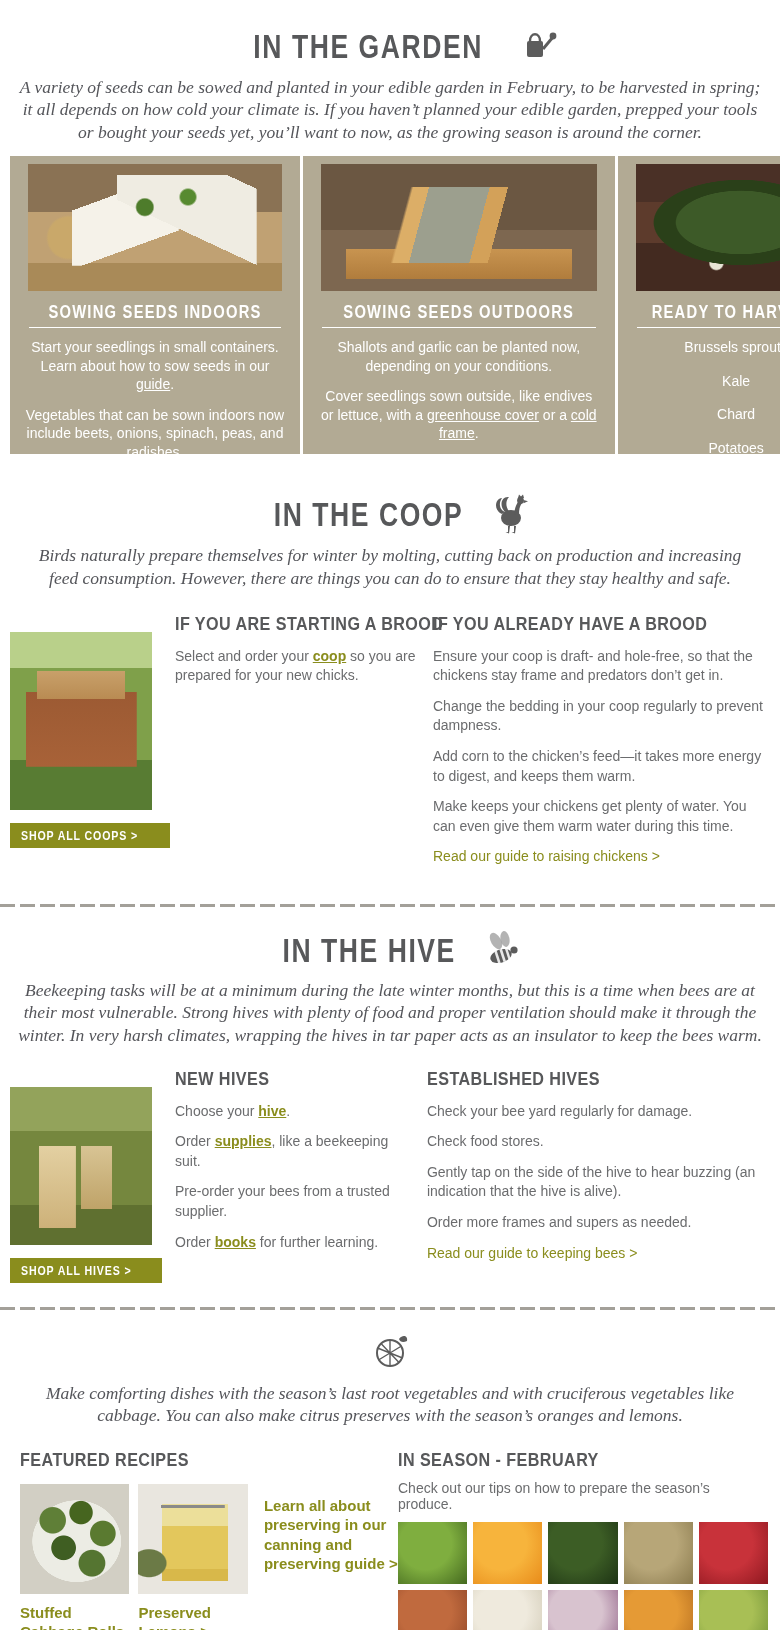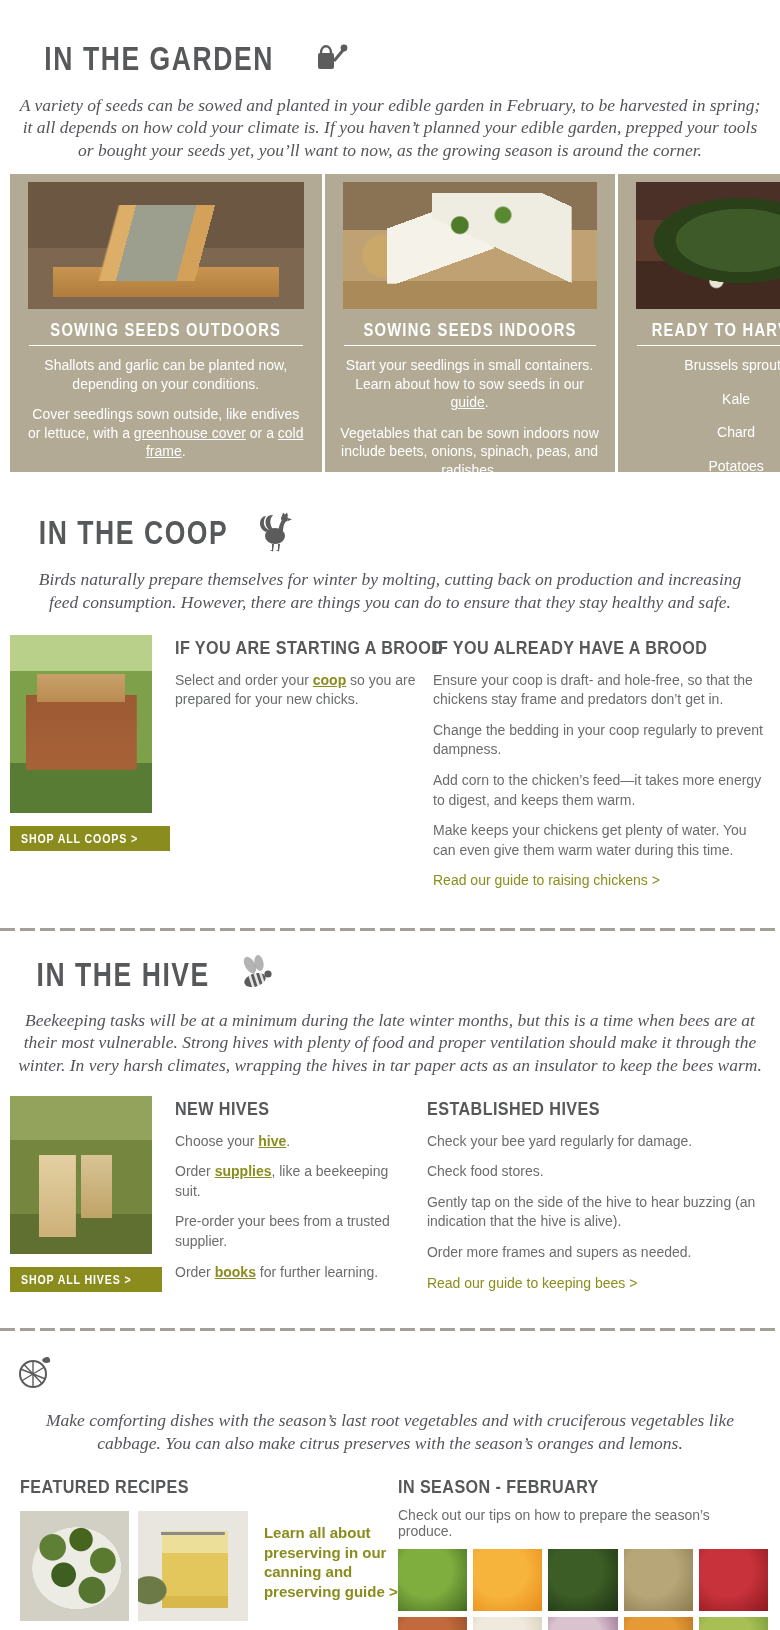--- a/index.html
+++ b/index.html
@@ -3,21 +3,21 @@
 <meta charset="utf-8">
 <style>
   :root{
     --olive:#8a8d1d; --head:#57585a; --body:#6b6c6e; --card:#b2aa94;
   }
   *{box-sizing:border-box;}
   html,body{margin:0;padding:0;}
   body{width:780px;height:1630px;overflow:hidden;background:#fff;
        font-family:"Liberation Sans",sans-serif;color:var(--body);}
   
-  .sec-head{display:flex;align-items:center;margin:12px;}
+  .sec-head{display:flex;align-items:center;justify-content:center;margin:0;}
   .sectitle{display:inline-block;transform:scaleX(.78);font-weight:700;letter-spacing:2px;
             font-size:34px;color:var(--head);white-space:nowrap;}
   .coltitle{display:inline-block;transform:scaleX(.85);transform-origin:left;font-weight:700;
             letter-spacing:.5px;font-size:19px;color:var(--head);white-space:nowrap;}
   .cardtitle{display:inline-block;transform:scaleX(.82);font-weight:700;letter-spacing:1.5px;
             font-size:18px;color:#fff;white-space:nowrap;}
   .icon{flex:0 0 auto;}
   
   .intro{font-family:"Liberation Serif",serif;font-style:italic;font-size:17.5px;color:#54555a;
          text-align:center;line-height:1.28;margin:6px auto 0;max-width:748px;}
@@ -27,21 +27,21 @@
   .card .photo{height:127px;margin:0 3px;}
   .card hr{border:none;border-top:1px solid #fff;margin:2px 4px 10px;}
   .card p{font-size:14px;line-height:1.32;margin:0 0 12px;}
   .card .harvest{font-size:14px;margin:0 0 15px;}
   .card .titlewrap{margin:11px 0 4px;}
   .lnk{text-decoration:underline;cursor:pointer;}
   .card .lnk{color:#fff;}
   .textcol .lnk{color:var(--olive);font-weight:700;}
   
   .row{display:flex;padding:0 10px;}
-  .media-col{width:155px;flex:0 0 auto;}
+  .media-col{width:155px;flex:0 0 auto;margin-top:21px;}
   .mphoto{width:142px;}
   .shop-btn{display:inline-block;background:var(--olive);color:#fff;border:none;cursor:pointer;
             padding:5px 11px;margin-top:13px;}
   .shop-btn span{display:inline-block;transform:scaleX(.85);transform-origin:left;
             font-weight:700;font-size:12.5px;letter-spacing:1px;white-space:nowrap;}
   .textcol{font-size:14px;line-height:1.4;color:var(--body);}
   .textcol p{margin:0 0 11px;}
   .textcol .titlewrap{margin:0 0 9px;}
   .col-a{width:243px;margin-left:10px;}
   .col-b{width:352px;margin-left:15px;}
@@ -112,33 +112,33 @@
         <path d="M15 19 C15 10 25 10 25 19" stroke-width="2.4" fill="none"></path>
         <path d="M28 27 L38 15" stroke-width="3"></path>
         <circle cx="38" cy="14" r="3.4" fill="#5c5c5c" stroke="none"></circle>
       </svg>
     </span>
   </div>
   <p class="intro">A variety of seeds can be sowed and planted in your edible garden in February, to be harvested in spring; it all depends on how cold your climate is. If you haven’t planned your edible garden, prepped your tools or bought your seeds yet, you’ll want to now, as the growing season is around the corner.</p>
 
   <div class="cards">
     <div class="card">
+      <div class="photo ph-seed"></div>
+      <div class="titlewrap"><span class="cardtitle">SOWING SEEDS INDOORS</span></div>
+      <hr>
+      <p><span>Start your seedlings in small containers. Learn about how to sow seeds in our </span><span class="lnk">guide</span><span>.</span></p>
+      <p><span>Vegetables that can be sown indoors now include beets, onions, spinach, peas, and radishes.</span></p>
+    </div>
+    <div class="card">
       <div class="photo ph-frame"></div>
       <div class="titlewrap"><span class="cardtitle">SOWING SEEDS OUTDOORS</span></div>
       <hr>
       <p><span>Shallots and garlic can be planted now, depending on your conditions.</span></p>
       <p><span>Cover seedlings sown outside, like endives or lettuce, with a </span><span class="lnk">greenhouse cover</span><span> or a </span><span class="lnk">cold frame</span><span>.</span></p>
       <p><span>Prune fruit trees, like apple and pear.</span></p>
-    </div>
-    <div class="card">
-      <div class="photo ph-seed"></div>
-      <div class="titlewrap"><span class="cardtitle">SOWING SEEDS INDOORS</span></div>
-      <hr>
-      <p><span>Start your seedlings in small containers. Learn about how to sow seeds in our </span><span class="lnk">guide</span><span>.</span></p>
-      <p><span>Vegetables that can be sown indoors now include beets, onions, spinach, peas, and radishes.</span></p>
     </div>
     <div class="card">
       <div class="photo ph-kale"></div>
       <div class="titlewrap"><span class="cardtitle">READY TO HARVEST</span></div>
       <hr>
       <p class="harvest">Brussels sprouts</p>
       <p class="harvest">Kale</p>
       <p class="harvest">Chard</p>
       <p class="harvest">Potatoes</p>
     </div>

